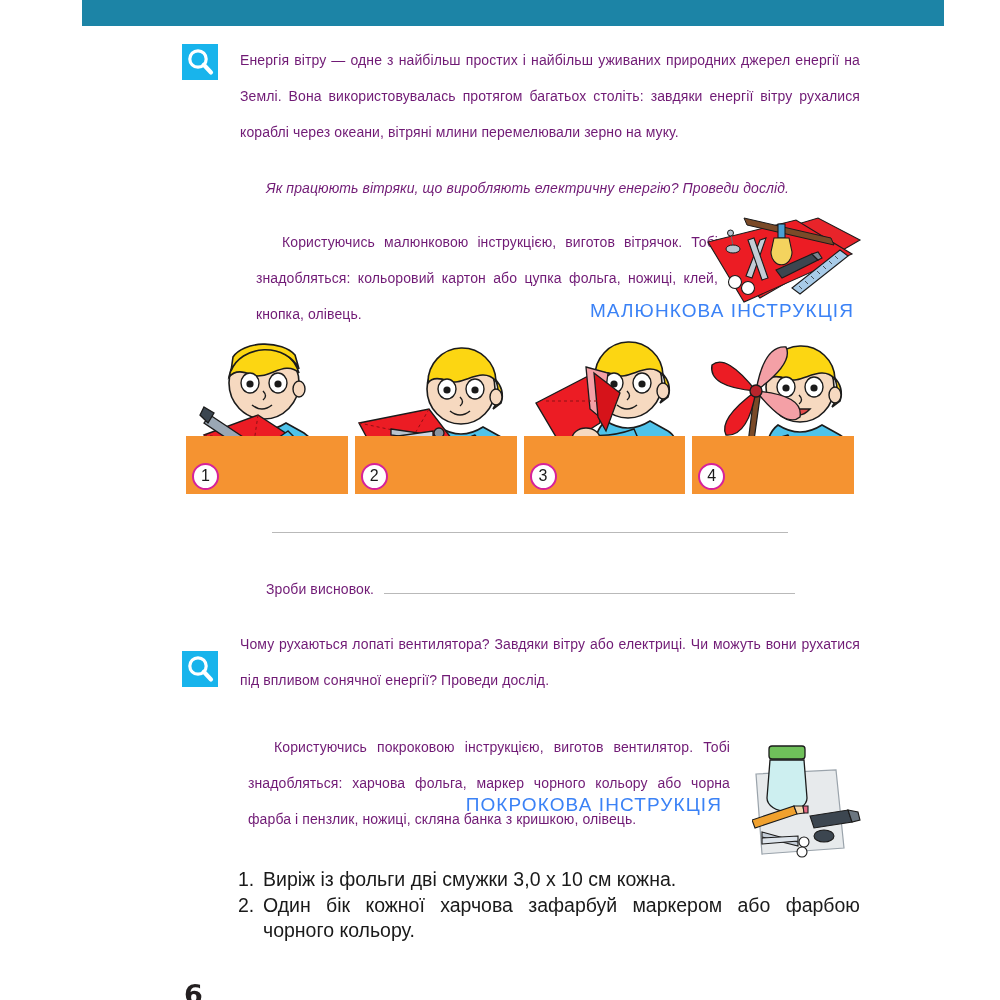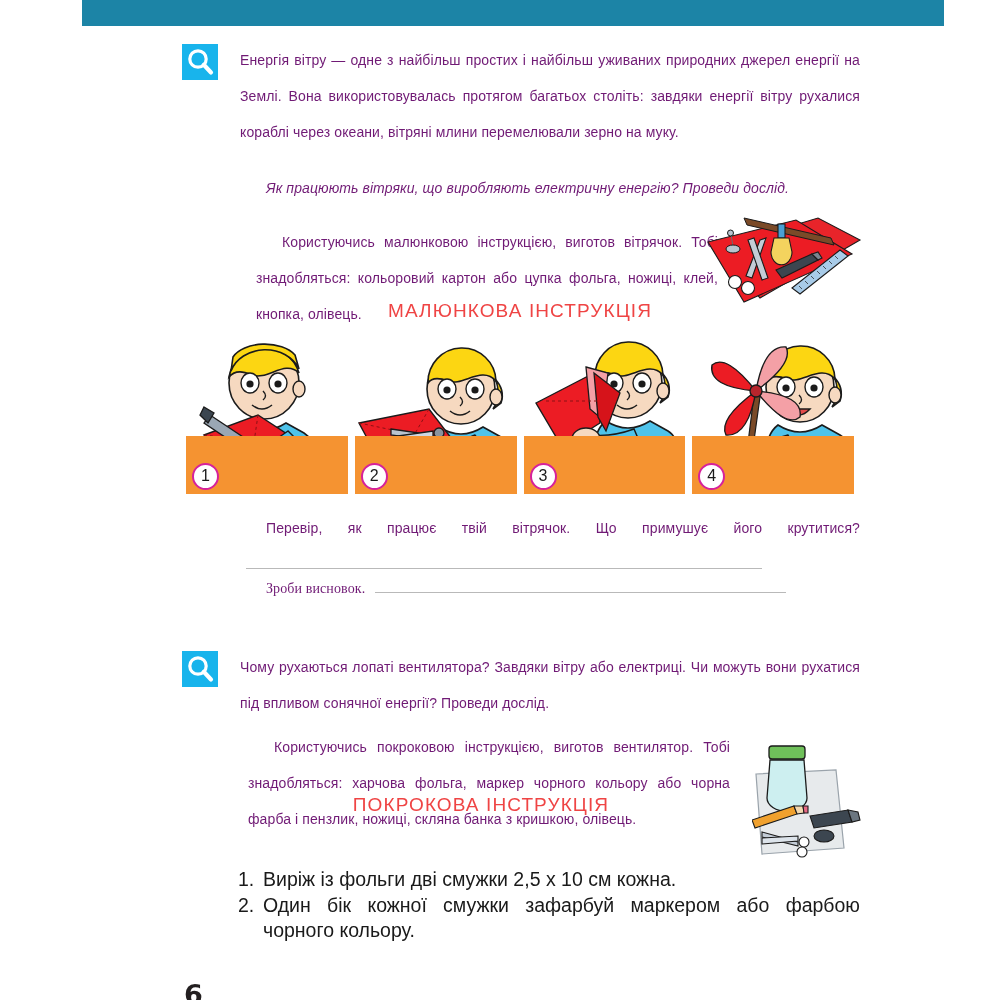--- a/index.html
+++ b/index.html
@@ -44,22 +44,22 @@
     text-align-last: left;
     letter-spacing: 0.1px;
   }
   .ptext .indent { display: inline-block; width: 26px; }
   .nojust { text-align: left; }
 
   
   .inst-heading {
     font-size: 19px;
     letter-spacing: 1.1px;
-    text-align: center;
-    color: #ef4444;
+    text-align: right;
+    color: #3b82f6;
   }
 
   
   .rule {
     display: inline-block;
     border-bottom: 1.5px solid #b9b9b9;
     vertical-align: baseline;
     height: 18px;
   }
 
@@ -346,38 +346,38 @@
           <rect x="0" y="129" width="164" height="34" fill="#f59331"></rect>
 
           <path d="M136,126 q14,2 18,10 q-6,6 -18,4 z" fill="#f6d9c0" stroke="#1b1b1b" stroke-width="1.3"></path>
         </svg>
         <div class="ground"></div>
         <div class="badge">4</div>
       </div>
     </div>
 
     <div class="ptext" style="position:absolute; left:240px; top:484px; width:620px;">
-      <span class="indent"></span><span>Перевір, як працює твій вітрячок. Що примушує його крутитися?</span><span class="rule" style="width:516px; margin-left:6px;"></span>
-    </div>
-
-    <div class="ptext nojust" style="position:absolute; left:240px; top:545px; width:620px;font-family:Liberation Serif, serif;">
+      <span class="indent"></span><span class="rule" style="width:516px; margin-left:6px;"></span>
+    </div>
+
+    <div class="ptext nojust" style="position:absolute; left:240px; top:545px; width:620px;">
       <span class="indent"></span><span>Зроби висновок.</span><span class="rule" style="width:411px; margin-left:10px;"></span>
     </div>
   </div>
 
   <div class="section" style="left:0;top:0;width:1000px;">
 
     <div class="qicon" style="left:182px; top:625px;">
       <svg width="36" height="36" viewBox="0 0 36 36">
         <circle cx="16" cy="15" r="8.2" fill="none" stroke="#ffffff" stroke-width="3.2"></circle>
         <line x1="21.8" y1="20.8" x2="29" y2="28.5" stroke="#ffffff" stroke-width="4.2" stroke-linecap="round"></line>
       </svg>
     </div>
 
-    <div class="ptext" style="position:absolute; left:240px; top:623px; width:620px;">Чому рухаються лопаті вентилятора? Завдяки вітру або електриці. Чи можуть вони рухатися під впливом сонячної енергії? Проведи дослід.</div>
+    <div class="ptext" style="position:absolute; left:240px; top:600px; width:620px;">Чому рухаються лопаті вентилятора? Завдяки вітру або електриці. Чи можуть вони рухатися під впливом сонячної енергії? Проведи дослід.</div>
 
     <div class="ptext" style="position:absolute; left:248px; top:703px; width:482px;">
       <span class="indent"></span><span>Користуючись покроковою інструкцією, виготов вентилятор. Тобі знадобляться: харчова фольга, маркер чорного кольору або чорна фарба і пензлик, ножиці, скляна банка з кришкою, олівець.</span>
     </div>
 
     <div class="illus" style="left:752px; top:710px; width:126px; height:122px;">
       <svg width="126" height="122" viewBox="0 0 126 122">
 
         <polygon points="4,38 84,34 92,112 10,118" fill="#e7eaec" stroke="#9aa3ab" stroke-width="1.2"></polygon>
 
@@ -404,23 +404,23 @@
           <circle cx="50" cy="116" r="5" fill="#ffffff"></circle>
         </g>
       </svg>
     </div>
 
     <div class="inst-heading" style="position:absolute; left:240px; top:768px; width:482px;">ПОКРОКОВА ІНСТРУКЦІЯ</div>
 
     <div class="numlist" style="position:absolute; left:238px; top:841px; width:622px;">
       <div class="li">
         <span class="num">1.</span>
-        <span class="txt last">Виріж із фольги дві смужки 2,5 х 10 см кожна.</span>
+        <span class="txt last">Виріж із фольги дві смужки 3,0 х 10 см кожна.</span>
       </div>
       <div class="li">
         <span class="num">2.</span>
-        <span class="txt">Один бік кожної смужки зафарбуй маркером або фарбою чорного кольору.</span>
+        <span class="txt">Один бік кожної харчова зафарбуй маркером або фарбою чорного кольору.</span>
       </div>
     </div>
   </div>
 
   <div id="pageno">6</div>
 </div>
 
 </body></html>

